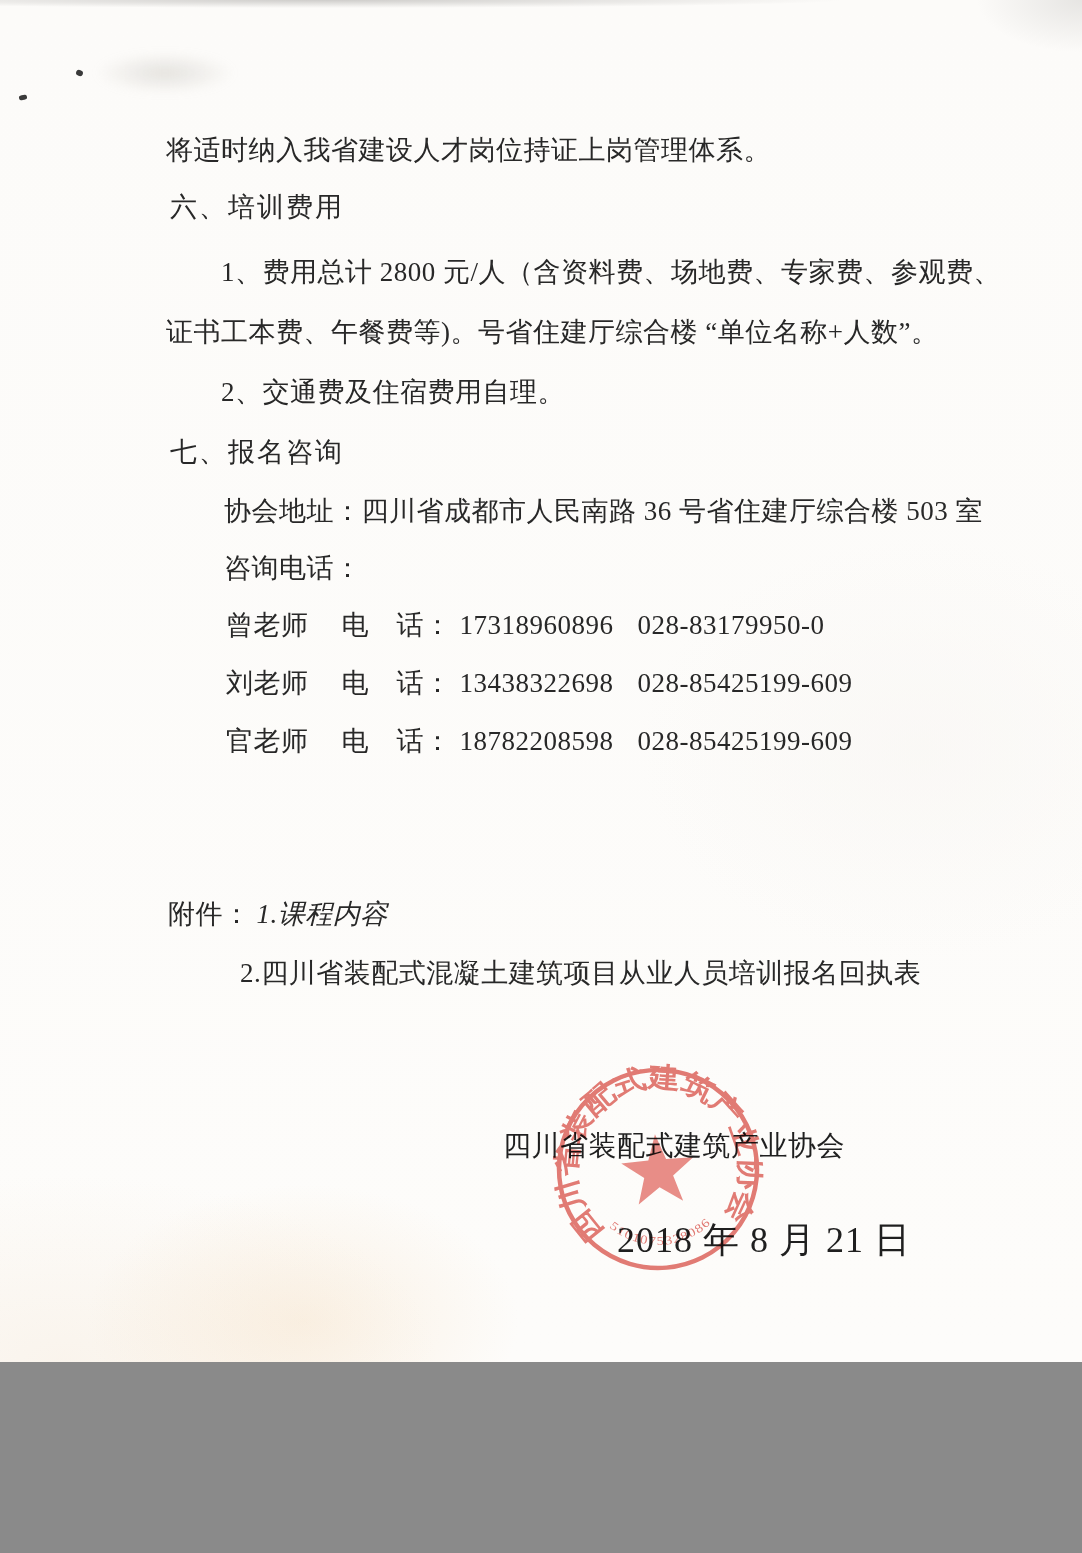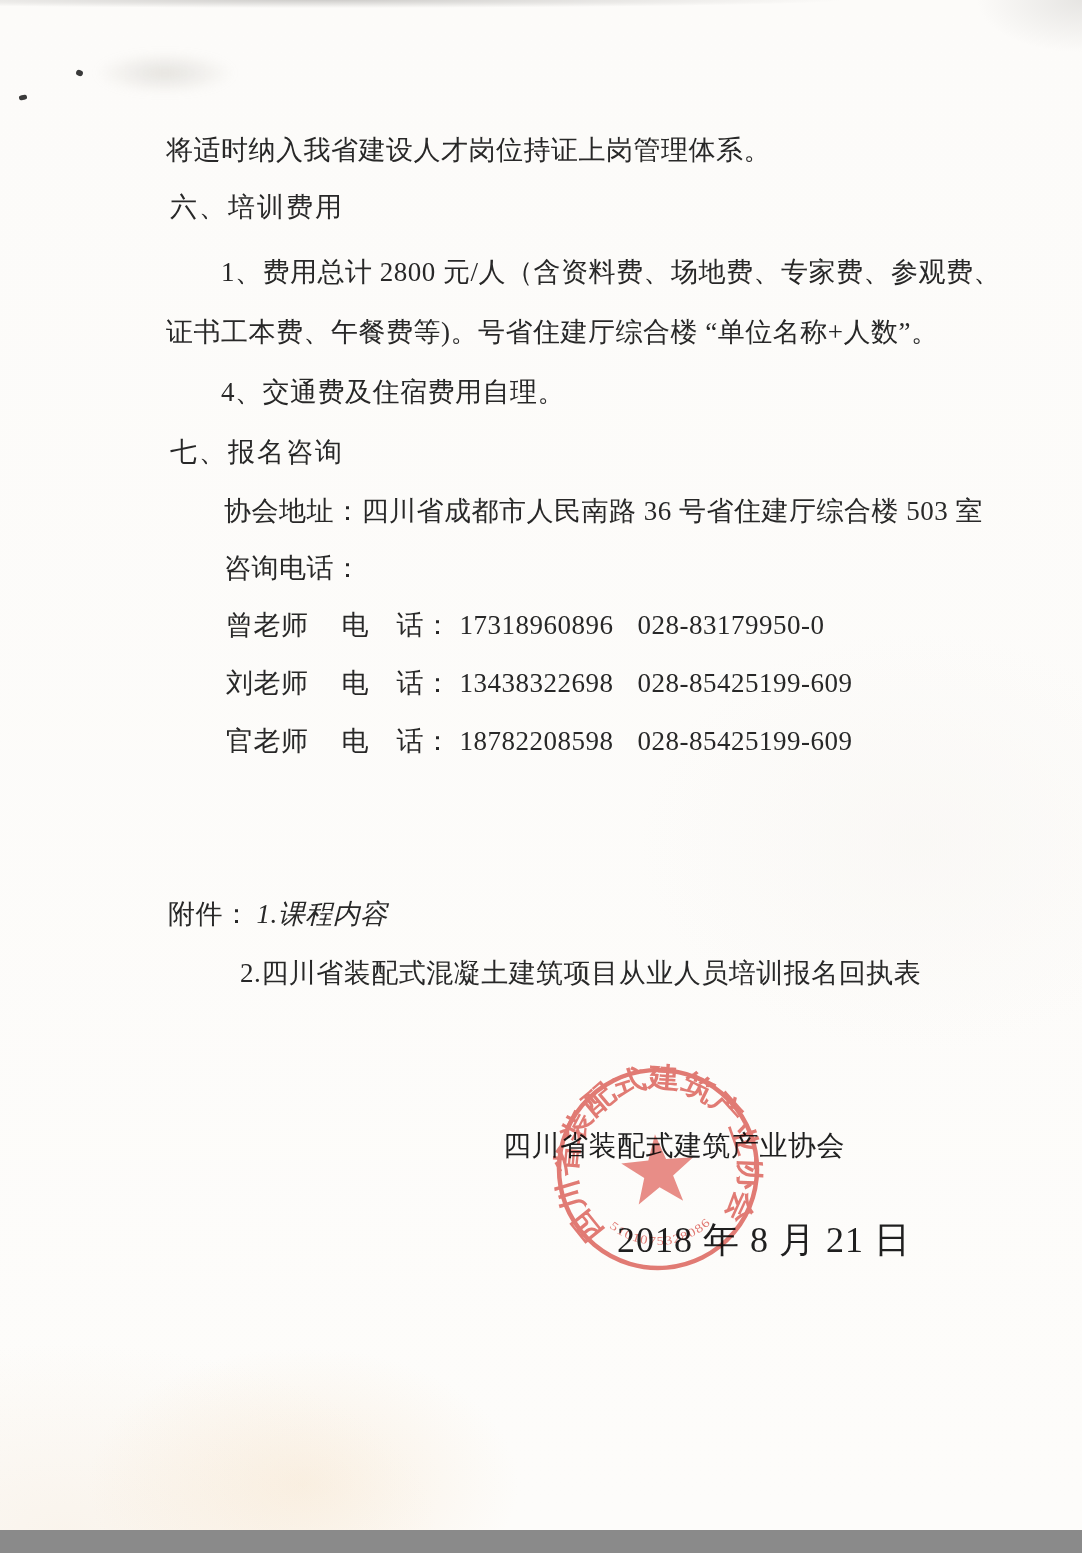--- a/index.html
+++ b/index.html
@@ -1,18 +1,18 @@
 <!DOCTYPE html>
 <html><head>
 <meta charset="utf-8">
 <style>
   html,body{margin:0;padding:0;background:#8a8a8a;}
   .page{
     position:relative;
-    width:1082px;height:1530px;
+    width:1082px;height:1362px;
     margin:0 auto;
     overflow:hidden;
     font-family:"Liberation Serif","DejaVu Serif",serif;
     color:#2a2a2a;
     background:
       radial-gradient(60% 10px at 30% 0%, rgba(150,148,145,.45), transparent 80%),
       radial-gradient(140px 70px at 100% 0%, rgba(190,188,185,.35), transparent 75%),
       radial-gradient(300px 190px at 28% 97%, rgba(243,214,176,.30), transparent 72%),
       radial-gradient(520px 260px at 6% 100%, rgba(236,212,182,.20), transparent 72%),
       radial-gradient(400px 300px at 85% 55%, rgba(248,246,243,.6), transparent 70%),
@@ -59,21 +59,21 @@
   <div class="dot dot2"></div>
 
   <div class="line" style="left:166px;top:134px;">将适时纳入我省建设人才岗位持证上岗管理体系。</div>
 
   <div class="line bold" style="left:170px;top:191px;">六、培训费用</div>
 
   <div class="line" style="left:221px;top:256px;">1、费用总计 2800 元/人（含资料费、场地费、专家费、参观费、</div>
 
   <div class="line" style="left:166px;top:316px;">证书工本费、午餐费等)。号省住建厅综合楼 “单位名称+人数”。</div>
 
-  <div class="line" style="left:221px;top:376px;">4、交通费及住宿费用自理。</div>
+  <div class="line" style="left:221px;top:376px;">2、交通费及住宿费用自理。</div>
 
   <div class="line bold" style="left:170px;top:436px;">七、报名咨询</div>
 
   <div class="line" style="left:224px;top:495px;">协会地址：四川省成都市人民南路 36 号省住建厅综合楼 503 室</div>
 
   <div class="line" style="left:224px;top:552px;">咨询电话：</div>
 
   <div class="line contact" style="left:226px;top:609px;">
     <span>曾老师</span>
     <span class="lbl">电　话：</span>

